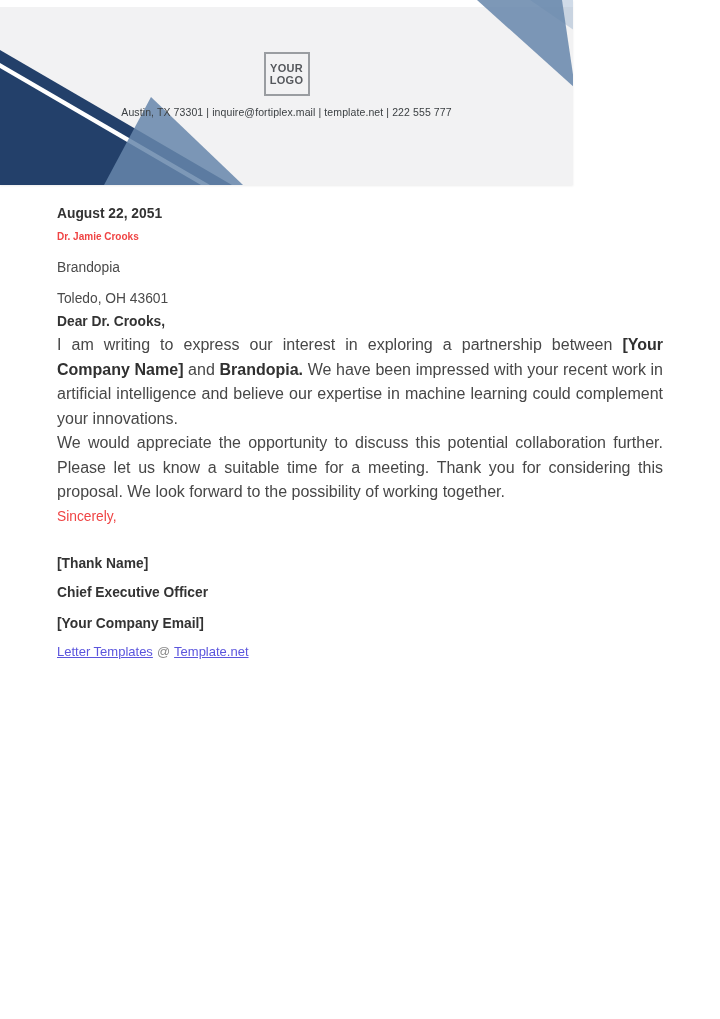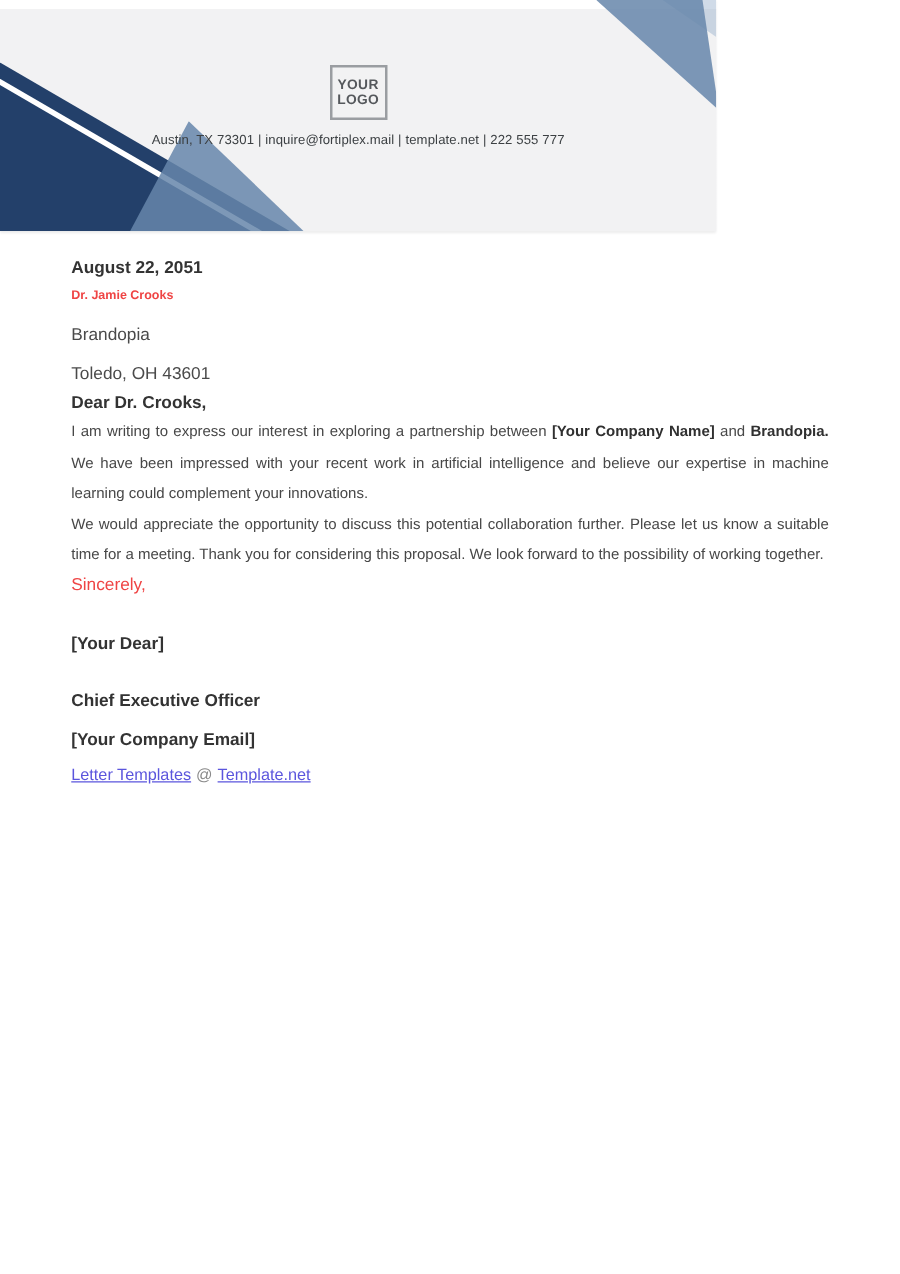--- a/index.html
+++ b/index.html
@@ -70,35 +70,35 @@
     font-size:23px;line-height:28px;
     font-weight:bold;
     color:#262626;
     letter-spacing:0.2px;
   }
   .date-line{margin-top:17px;font-size:13.8px;line-height:23px;font-weight:bold;color:#333333;}
   .recip-name{font-size:10px;line-height:23px;font-weight:bold;color:#ef4444;}
   .recip-line{margin-top:8px;font-size:13.8px;line-height:23px;color:#4a4a4a;}
   .salutation{font-size:13.8px;line-height:23px;font-weight:bold;color:#333333;}
   .para{
-    font-size:12px;line-height:24.5px;
+    font-size:16px;line-height:24.5px;
     text-align:justify;
     color:#474747;
   }
   .para strong{color:#303030;}
   .closing{font-size:13.8px;line-height:24.5px;color:#ef4444;}
   .signature-script{
     margin-top:22px;
     font-family:"DejaVu Serif", serif;
     font-style:italic;
     font-size:29px;line-height:48px;
     color:#3f3f3f;
   }
   .sender-name{margin-top:24px;font-size:13.8px;line-height:22px;font-weight:bold;color:#333333;}
-  .sender-title{margin-top:24px;font-size:13.8px;line-height:22px;font-weight:bold;color:#333333;}
+  .sender-title{margin-top:7px;font-size:13.8px;line-height:22px;font-weight:bold;color:#333333;}
   .sender-email{margin-top:9px;font-size:13.8px;line-height:22px;font-weight:bold;color:#333333;}
 
   .footer-line{
     margin-top:9px;
     font-size:13px;line-height:16px;
   }
   .footer-line a{
     color:var(--link);
     text-decoration:underline;
     cursor:pointer;
@@ -139,21 +139,21 @@
     <div class="salutation">Dear Dr. Crooks,</div>
 
     <div id="letter-body">
         <p class="para"><span>I am writing to express our interest in exploring a partnership between </span><strong>[Your Company Name]</strong><span> and </span><strong>Brandopia.</strong><span> We have been impressed with your recent work in artificial intelligence and believe our expertise in machine learning could complement your innovations.</span></p>
         <p class="para"><span>We would appreciate the opportunity to discuss this potential collaboration further. Please let us know a suitable time for a meeting. Thank you for considering this proposal. We look forward to the possibility of working together.</span></p>
       </div>
 
     <div class="closing">Sincerely,</div>
 
 
-    <div class="sender-name">[Your Dear]</div>
+    <div class="sender-name">[Thank Name]</div>
     <div class="sender-title">Chief Executive Officer</div>
     <div class="sender-email">[Your Company Email]</div>
 
     <div class="footer-line">
       <a>Letter Templates</a><span class="footer-sep">@</span><a>Template.net</a>
     </div>
   </div>
 </div>
 
 </body></html>

